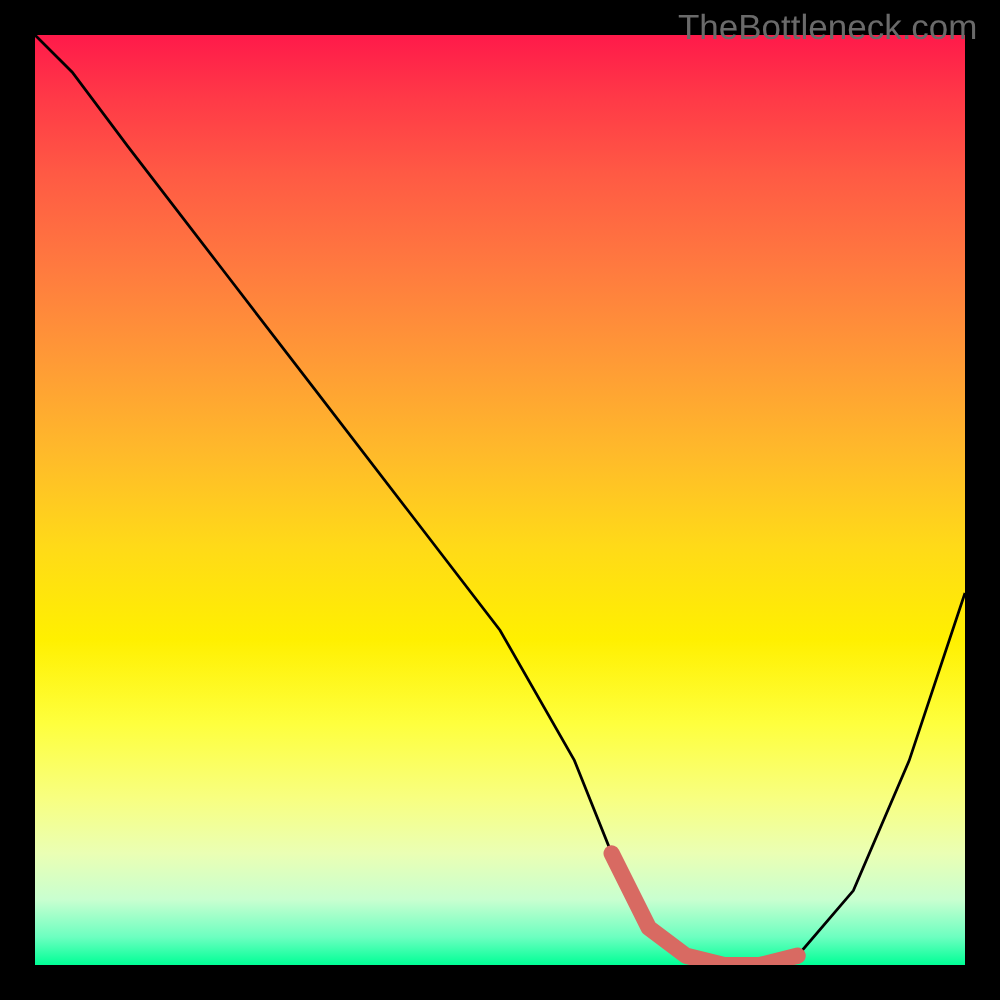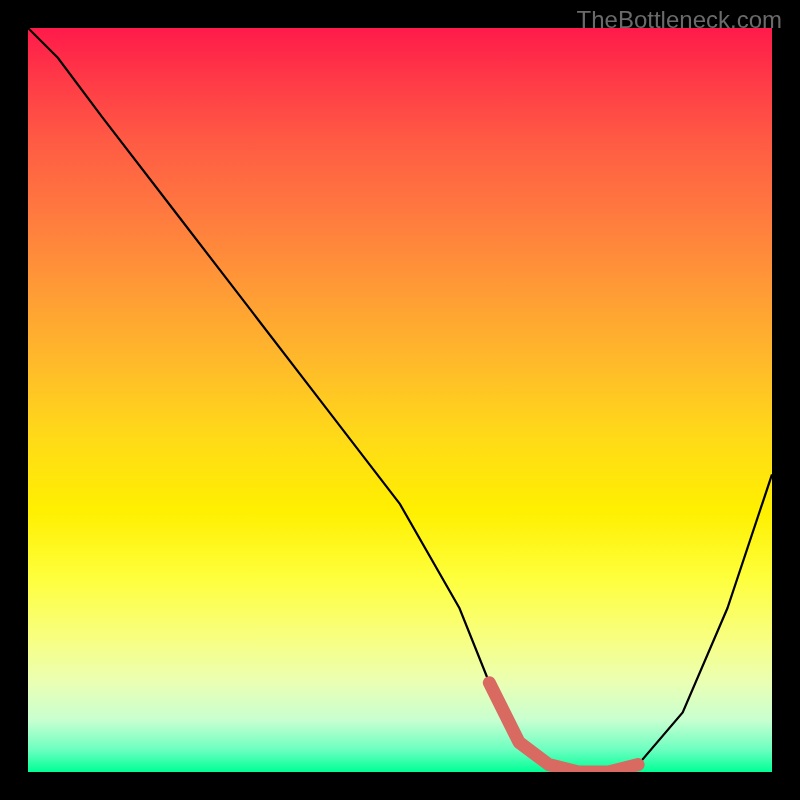--- a/index.html
+++ b/index.html
@@ -9,21 +9,21 @@
     height: 800px;
     background: #000;
     position: relative;
     font-family: Arial, sans-serif;
   }
   .watermark {
     position: absolute;
     top: 6px;
     right: 18px;
     color: #6a6a6a;
-    font-size: 24px;
+    font-size: 28px;
     font-weight: 500;
     z-index: 10;
   }
   .plot-area {
     position: absolute;
     left: 28px;
     top: 28px;
     width: 744px;
     height: 744px;
     overflow: hidden;

